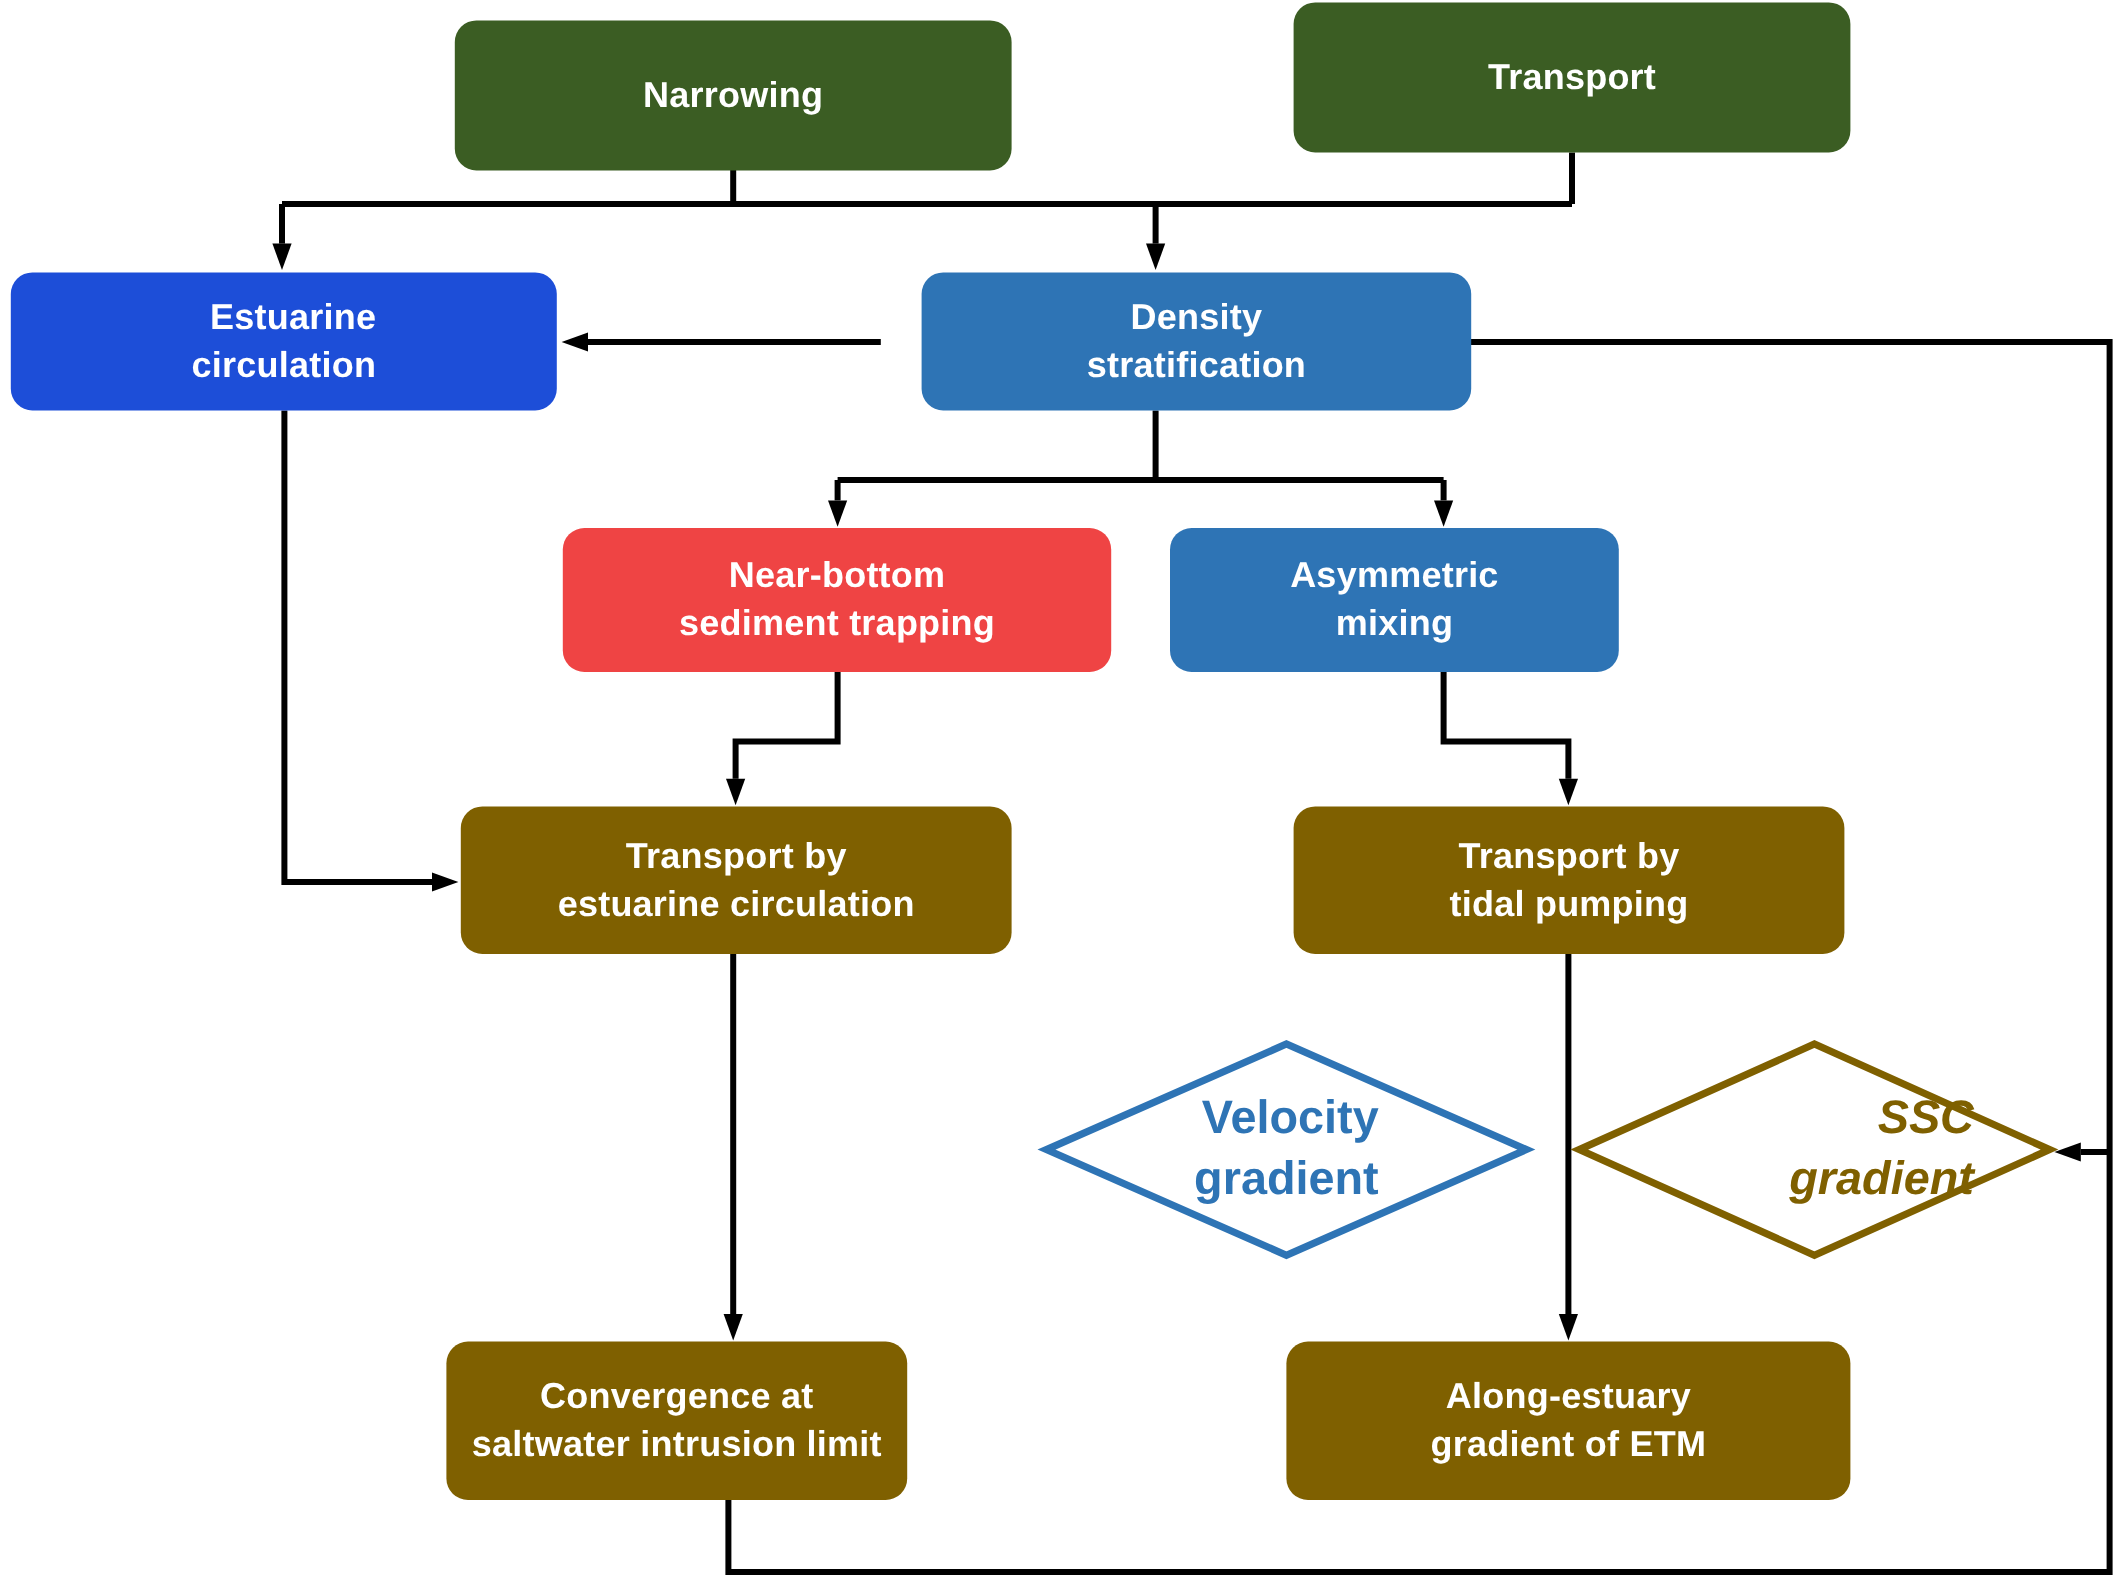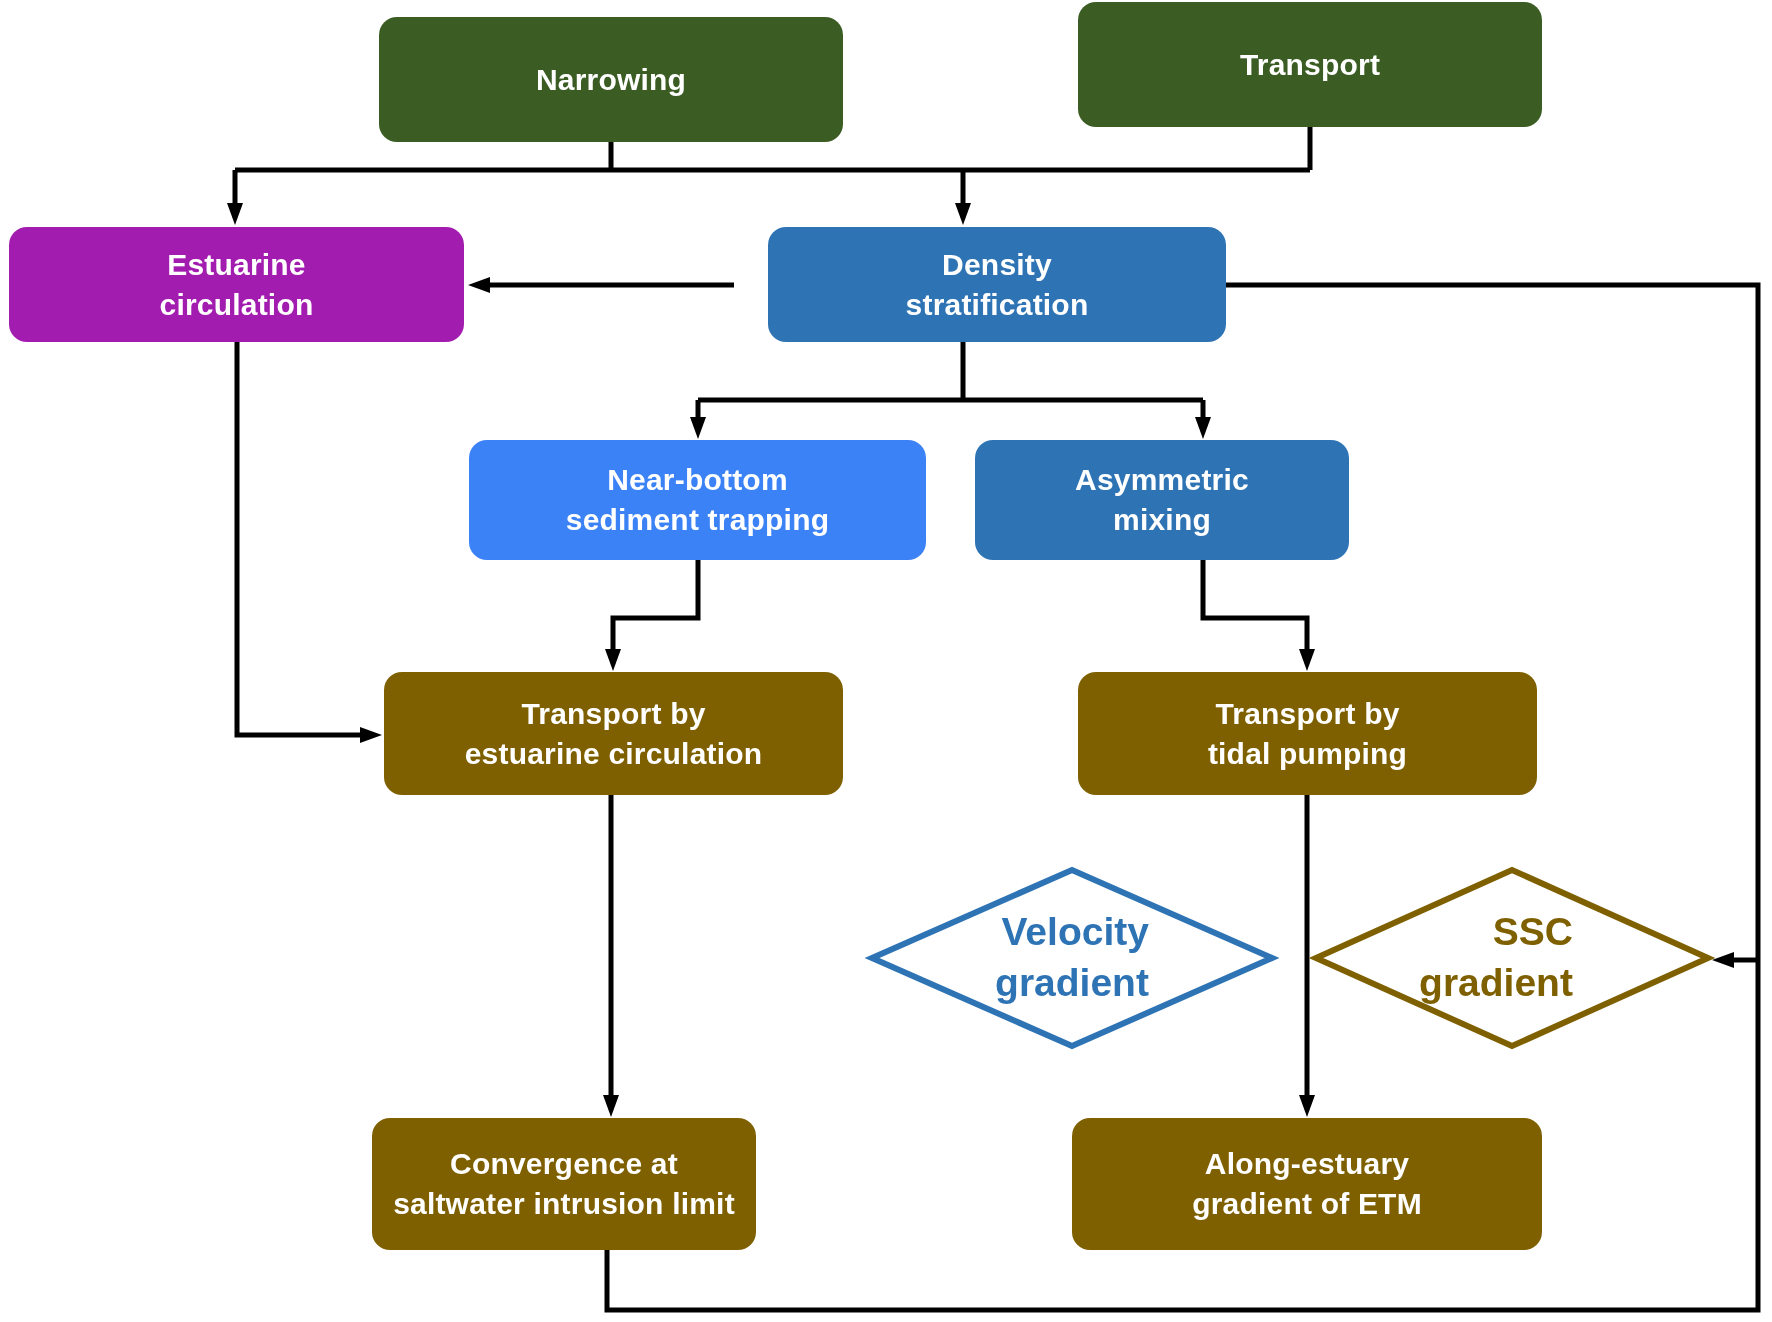--- a/index.html
+++ b/index.html
@@ -53,21 +53,21 @@
   .n-deepening      { left: 1078px; top: 2px;    width: 464px; height: 125px; }
   .n-estuarine      { left: 9px;    top: 227px;  width: 455px; height: 115px; }
   .n-density        { left: 734px;  top: 227px;  width: 458px; height: 115px; margin-left: 34px; }
   .n-nearbottom     { left: 469px;  top: 440px;  width: 457px; height: 120px; }
   .n-asymmetric     { left: 975px;  top: 440px;  width: 374px; height: 120px; }
   .n-transport-est  { left: 384px;  top: 672px;  width: 459px; height: 123px; }
   .n-transport-tidal{ left: 1078px; top: 672px;  width: 459px; height: 123px; }
   .n-convergence    { left: 372px;  top: 1118px; width: 384px; height: 132px; }
   .n-alongestuary   { left: 1072px; top: 1118px; width: 470px; height: 132px; }
   .d-velocity-label { left: 922px;  top: 890px;  width: 300px; height: 136px; }
-  .d-ssc-label      { left: 1356px; top: 890px;  width: 280px; height: 136px; }
+  .d-ssc-label      { left: 1428px; top: 890px;  width: 280px; height: 136px; font-style: italic; }
 </style>
 </head>
 <body>
 
 <div class="diagram">
 
   <svg class="arrow-layer" viewBox="0 0 1772 1322">
     <defs>
       <marker id="ah" markerUnits="userSpaceOnUse" markerWidth="26" markerHeight="20" refX="2" refY="10" orient="auto">
         <path d="M2,2 L24,10 L2,18 Z" fill="#000000"></path>
@@ -101,27 +101,27 @@
     <path d="M1307,795 V1095" fill="none" stroke="#000000" stroke-width="5" marker-end="url(#ah)"></path>
 
     <polygon points="872,958 1072,870 1272,958 1072,1046" fill="#ffffff" stroke="#2E74B5" stroke-width="6"></polygon>
     <polygon points="1316,958 1512,870 1708,958 1512,1046" fill="#ffffff" stroke="#7F6000" stroke-width="6"></polygon>
   </svg>
 
   <div class="node n-narrowing" style="background-color: rgb(59, 93, 35);">Narrowing</div>
 
   <div class="node n-deepening" style="background-color: rgb(59, 93, 35);">Transport</div>
 
-  <div class="node n-estuarine" style="background-color: #a21caf;">Estuarine
+  <div class="node n-estuarine" style="background-color: #1d4ed8; text-align: right;">Estuarine
 circulation</div>
 
   <div class="node n-density" style="background-color: rgb(46, 116, 181);">Density
 stratification</div>
 
-  <div class="node n-nearbottom" style="background-color: #3b82f6;">Near-bottom
+  <div class="node n-nearbottom" style="background-color: #ef4444;">Near-bottom
 sediment trapping</div>
 
   <div class="node n-asymmetric" style="background-color: rgb(46, 116, 181);">Asymmetric
 mixing</div>
 
   <div class="node n-transport-est" style="background-color: rgb(127, 96, 0);">Transport by
 estuarine circulation</div>
 
   <div class="node n-transport-tidal" style="background-color: rgb(127, 96, 0);">Transport by
 tidal pumping</div>

